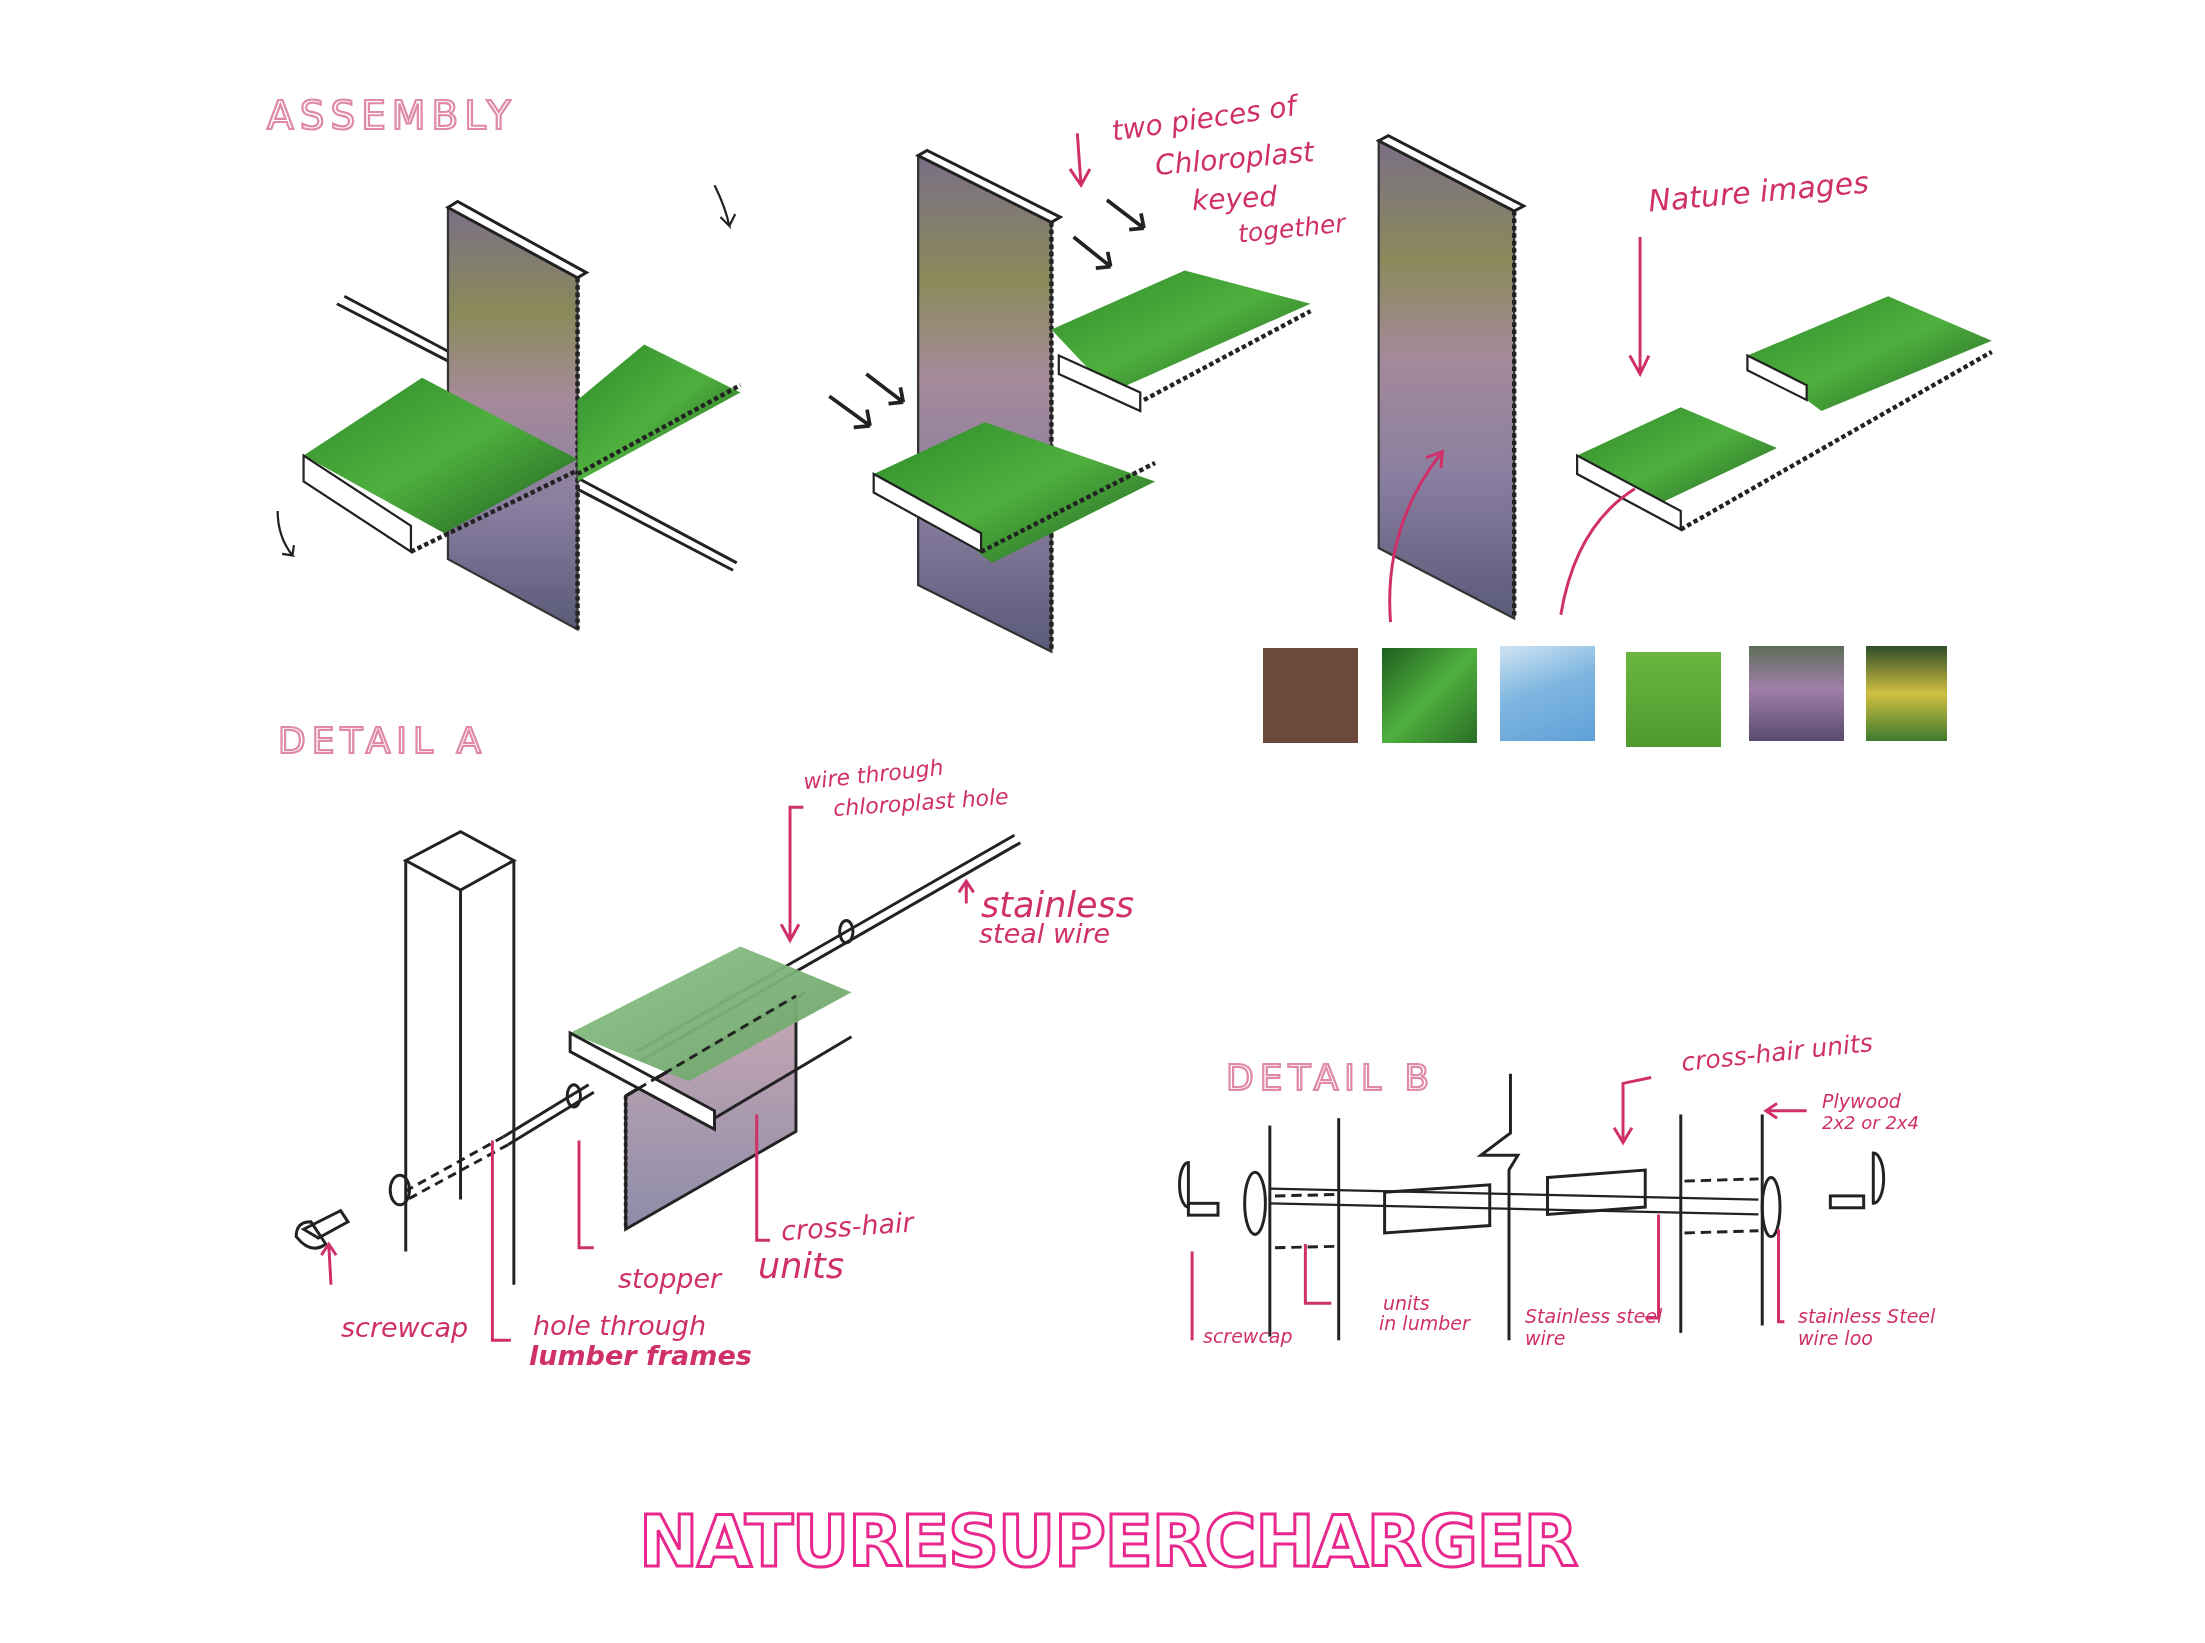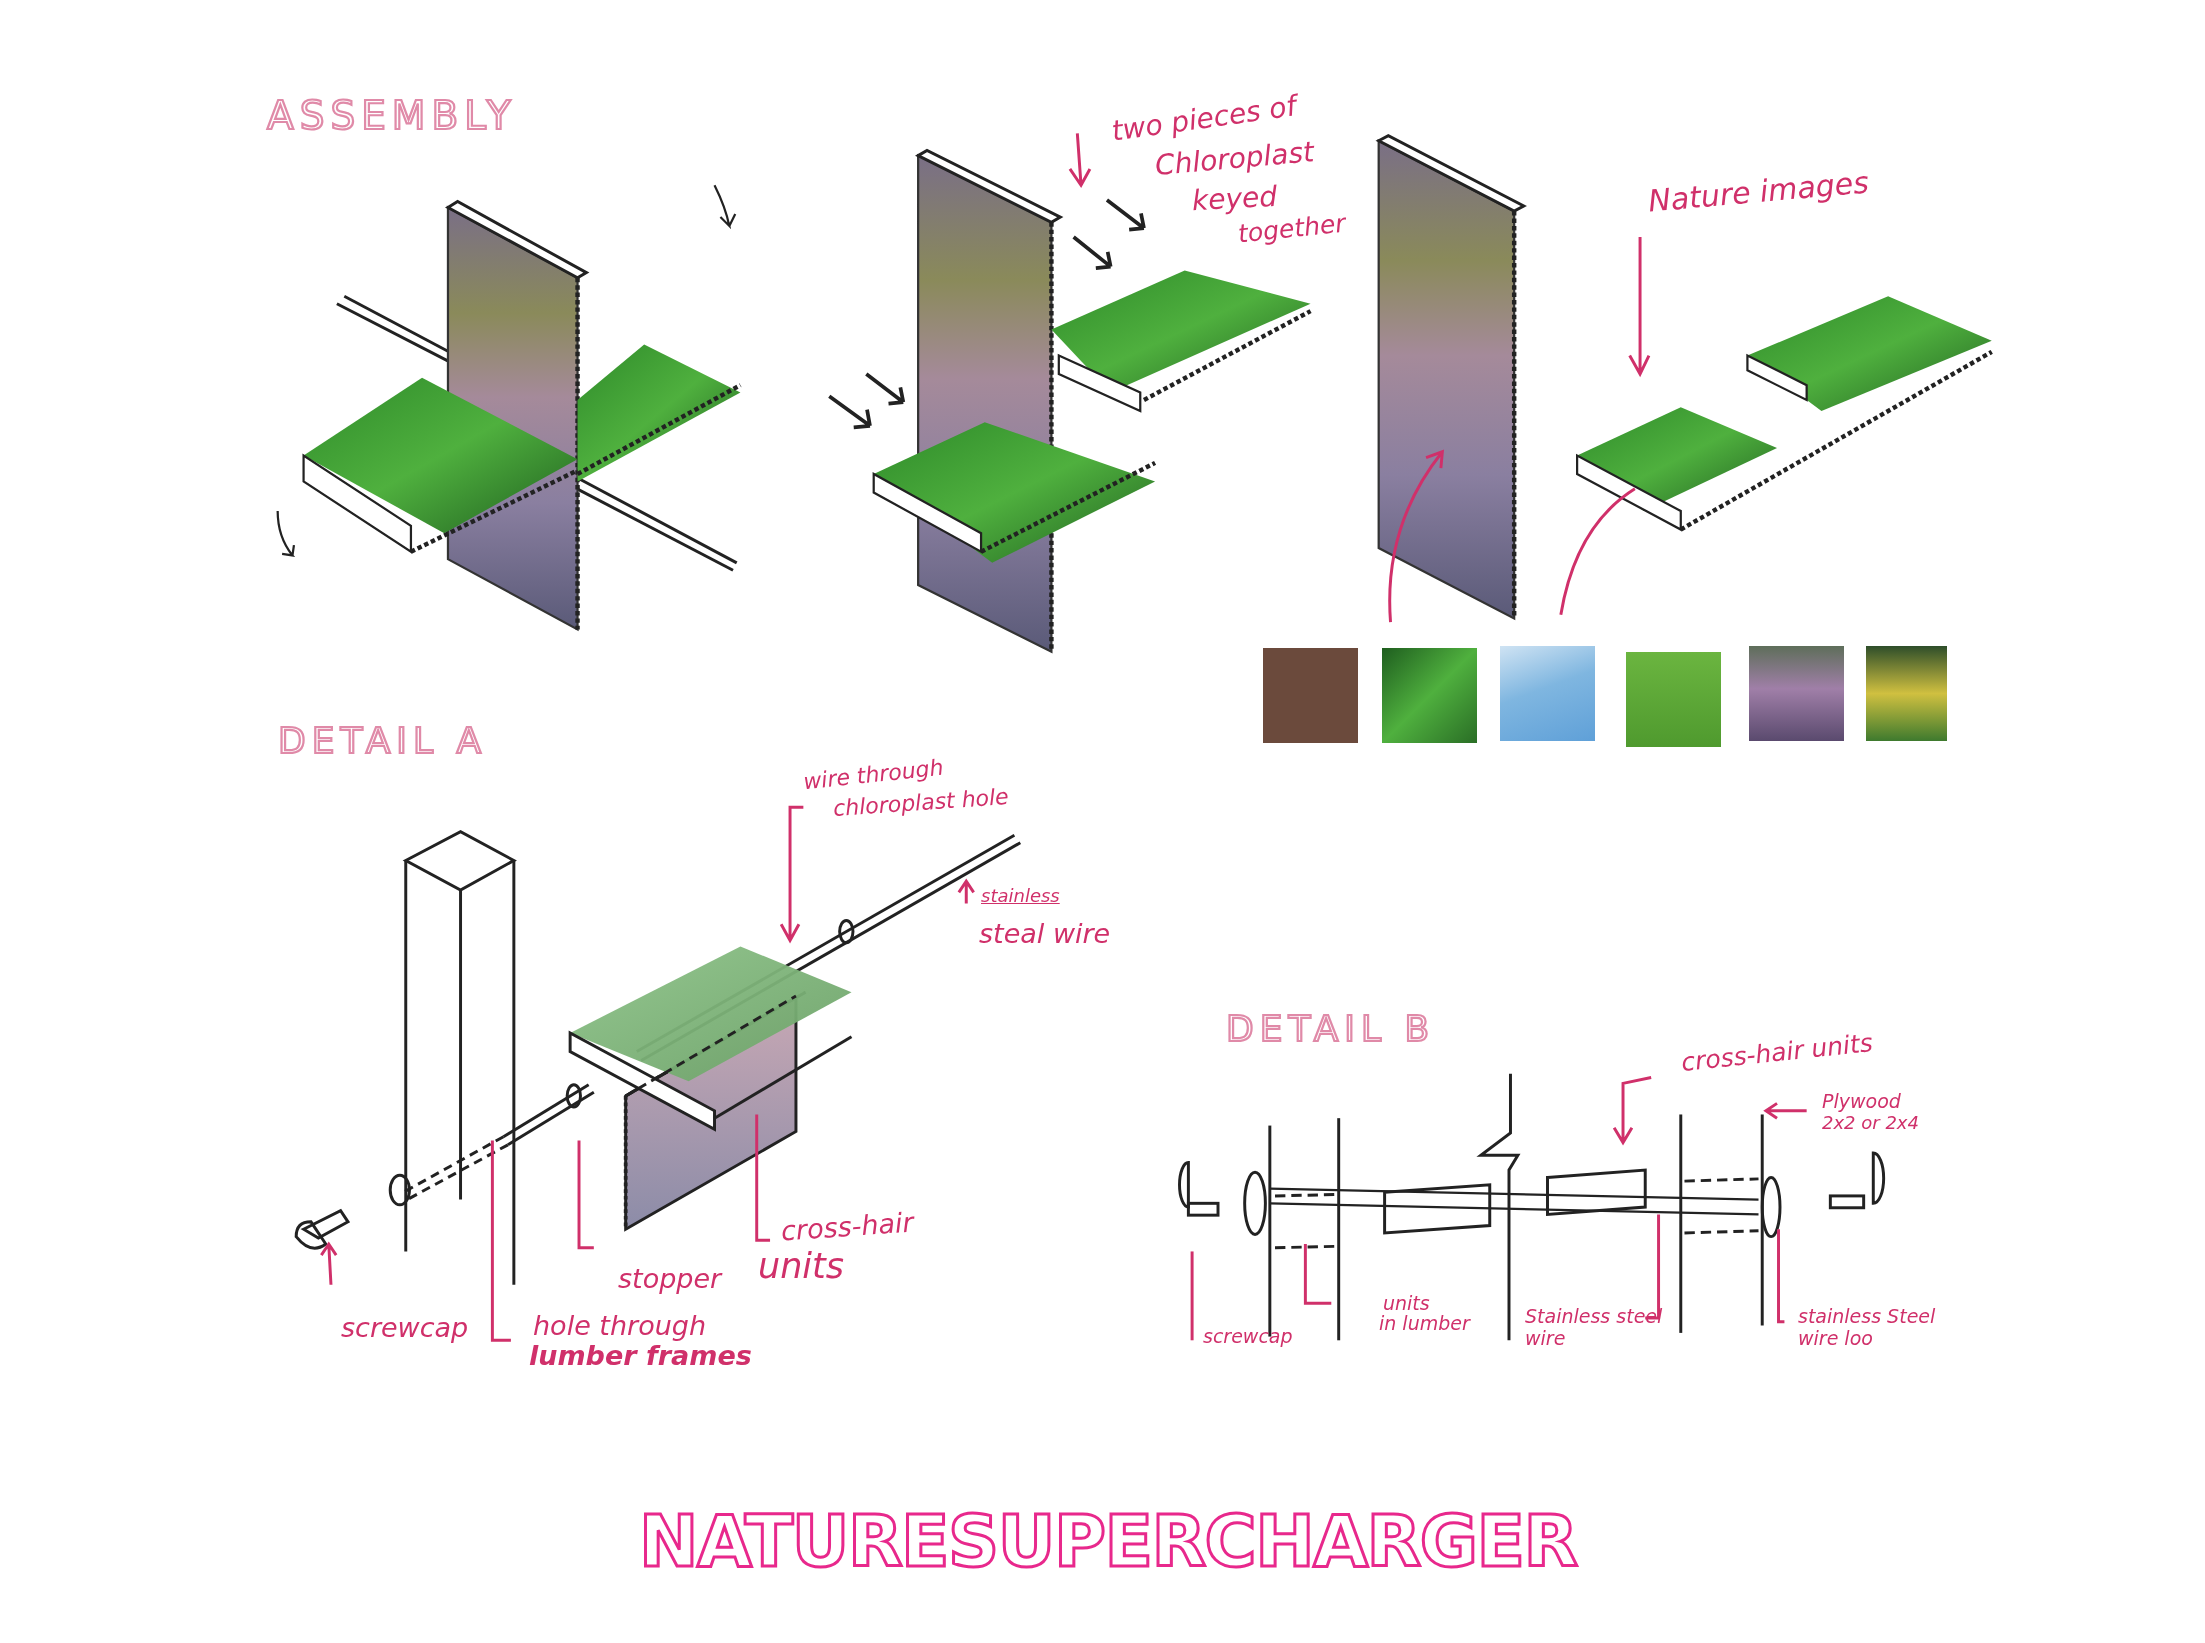--- a/index.html
+++ b/index.html
@@ -17,21 +17,21 @@
     font-style:italic;line-height:1.05;white-space:nowrap;
   }
   svg{position:absolute;left:0;top:0;}
   .swatch{position:absolute;width:95px;height:95px;}
 </style>
 </head>
 <body>
 
 <div class="outline-title" style="left:267px;top:93px;font-size:39px;">ASSEMBLY</div>
 <div class="outline-title" style="left:278px;top:720px;font-size:36px;">DETAIL A</div>
-<div class="outline-title" style="left:1226px;top:1008px;font-size:36px;text-align:right;">DETAIL B</div>
+<div class="outline-title" style="left:1226px;top:1057px;font-size:36px;text-align:right;">DETAIL B</div>
 
 <svg width="2205" height="1644" viewBox="0 0 2978 2220">
   <defs>
     <linearGradient id="meadow" x1="0" y1="0" x2="0" y2="1">
       <stop offset="0" stop-color="#7a6f86"></stop>
       <stop offset="0.25" stop-color="#8a8a5a"></stop>
       <stop offset="0.45" stop-color="#a58a9a"></stop>
       <stop offset="0.7" stop-color="#8a7fa0"></stop>
       <stop offset="1" stop-color="#5a5a78"></stop>
     </linearGradient>
@@ -143,21 +143,21 @@
     <path d="M 1085 1090 l -18 0 l 0 180 m -12 -22 l 12 22 l 12 -22"></path>
     <path d="M 1305 1220 l 0 -30 m -10 15 l 10 -15 l 10 15"></path>
     <path d="M 447 1735 l -3 -55 m -10 15 l 10 -15 l 10 15"></path>
     <path d="M 665 1540 l 0 270 l 25 0"></path>
     <path d="M 782 1540 l 0 145 l 20 0"></path>
     <path d="M 1022 1505 l 0 170 l 18 0"></path>
   </g>
 </svg>
 <div class="hand" style="left:803px;top:763px;font-size:22px;transform:rotate(-6deg);">wire through</div>
 <div class="hand" style="left:833px;top:791px;font-size:22px;transform:rotate(-4deg);">chloroplast hole</div>
-<div class="hand" style="left:981px;top:887px;font-size:18px;text-decoration:underline;">stainless</div>
+<div class="hand" style="left:981px;top:887px;font-size:35px;">stainless</div>
 <div class="hand" style="left:979px;top:920px;font-size:27px;">steal wire</div>
 <div class="hand" style="left:618px;top:1222px;font-size:27px;margin-top:43px;">stopper</div>
 <div class="hand" style="left:781px;top:1213px;font-size:27px;transform:rotate(-4deg);">cross-hair</div>
 <div class="hand" style="left:758px;top:1248px;font-size:35px;">units</div>
 <div class="hand" style="left:341px;top:1314px;font-size:27px;">screwcap</div>
 <div class="hand" style="left:533px;top:1312px;font-size:27px;text-align:center;">hole through</div>
 <div class="hand" style="left:529px;top:1342px;font-size:27px;font-weight:bold;">lumber frames</div>
 
 <svg width="2205" height="1644" viewBox="0 0 2978 2220">
   <g stroke="#222" stroke-width="4" fill="none">

